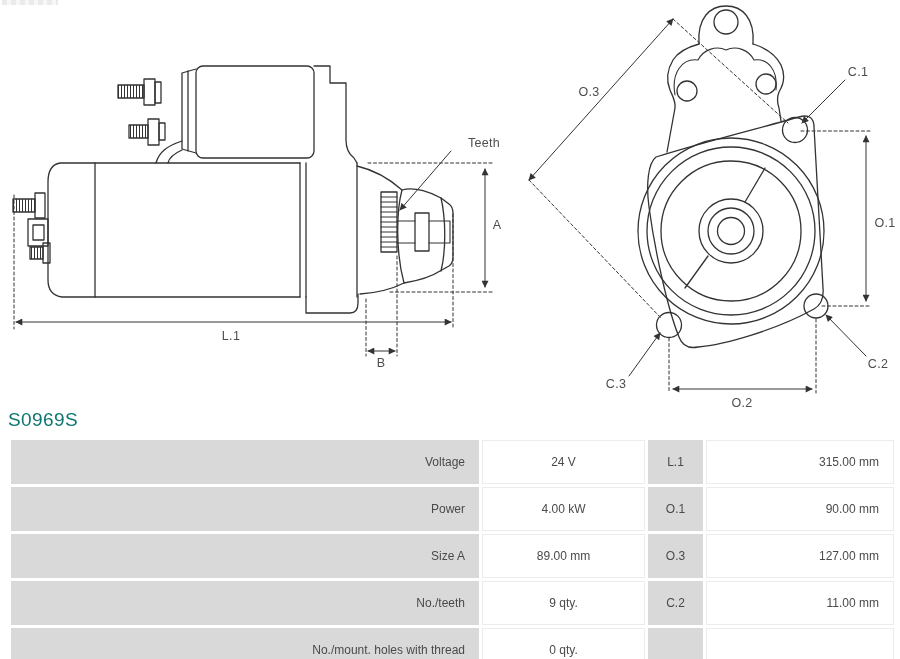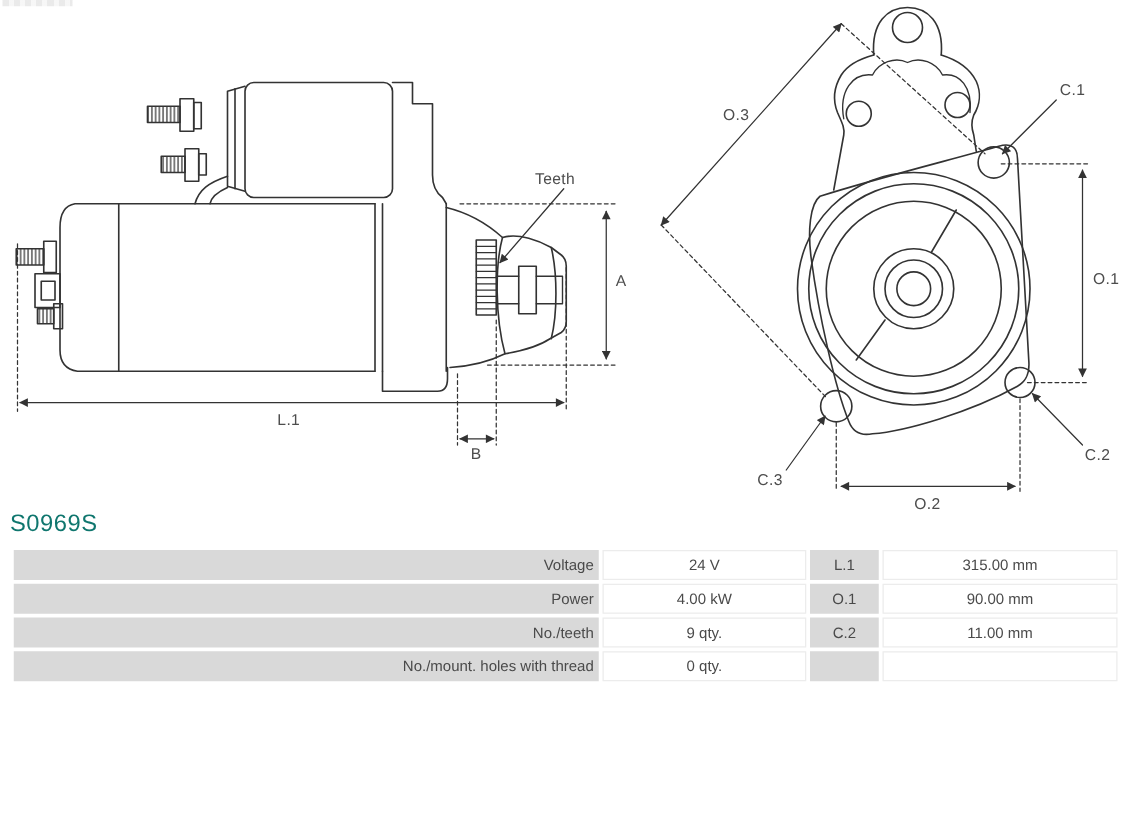--- a/index.html
+++ b/index.html
@@ -18,27 +18,27 @@
   }
   .part-number{
     position:absolute;left:8px;top:409px;font-size:19px;letter-spacing:.4px;
     color:#0f766e;
   }
   table.spec{
     position:absolute;left:8px;top:437px;width:889px;
     border-collapse:separate;border-spacing:3px;table-layout:fixed;
   }
   table.spec td{
-    box-sizing:border-box;height:24px;padding:4px;
+    box-sizing:border-box;height:24px;padding:14px;
     font-size:12px;color:#4a4a4a;vertical-align:middle;
   }
   td.lab1{width:468px;background:#d9d9d9;text-align:right;padding-right:10px;}
   td.val1{width:163px;background:#ffffff;border:1px solid #ececec;text-align:center;padding-right:20px;}
   td.lab2{width:55px;background:#d9d9d9;text-align:center;}
-  td.val2{background:#ffffff;border:1px solid #ececec;text-align:center;padding-right:14px;}
+  td.val2{background:#ffffff;border:1px solid #ececec;text-align:right;padding-right:14px;}
 </style>
 </head>
 <body>
 
 <div class="stage">
 
   <div class="watermark"></div>
 
   <svg class="drawing-svg" width="900" height="430" viewBox="0 0 900 430">
     <defs>
@@ -164,21 +164,21 @@
         <path stroke-dasharray="3 2.5" d="M816,319 V393"></path>
         <line x1="673" y1="389" x2="812" y2="389" marker-start="url(#ah)" marker-end="url(#ah)"></line>
       </g>
 
       <line stroke-width="1" x1="845" y1="80" x2="802" y2="123" marker-end="url(#ah)"></line>
       <line stroke-width="1" x1="866" y1="356" x2="826" y2="315" marker-end="url(#ah)"></line>
       <line stroke-width="1" x1="629" y1="376" x2="660" y2="333" marker-end="url(#ah)"></line>
     </g>
   </svg>
 
-  <div class="dim-label" style="left:444px;top:143px">Teeth</div>
+  <div class="dim-label" style="left:484px;top:143px">Teeth</div>
   <div class="dim-label" style="left:497px;top:225px">A</div>
   <div class="dim-label" style="left:381px;top:363px">B</div>
   <div class="dim-label" style="left:231px;top:336px">L.1</div>
   <div class="dim-label" style="left:589px;top:92px">O.3</div>
   <div class="dim-label" style="left:858px;top:72px">C.1</div>
   <div class="dim-label" style="left:885px;top:223px">O.1</div>
   <div class="dim-label" style="left:878px;top:364px">C.2</div>
   <div class="dim-label" style="left:616px;top:384px">C.3</div>
   <div class="dim-label" style="left:742px;top:403px">O.2</div>
 
@@ -192,20 +192,26 @@
         <td class="lab2">L.1</td>
         <td class="val2">315.00 mm</td>
       </tr>
       <tr>
         <td class="lab1">Power</td>
         <td class="val1">4.00 kW</td>
         <td class="lab2">O.1</td>
         <td class="val2">90.00 mm</td>
       </tr>
       <tr>
+        <td class="lab1">Size A</td>
+        <td class="val1">89.00 mm</td>
+        <td class="lab2">O.3</td>
+        <td class="val2">127.00 mm</td>
+      </tr>
+      <tr>
         <td class="lab1">No./teeth</td>
         <td class="val1">9 qty.</td>
         <td class="lab2">C.2</td>
         <td class="val2">11.00 mm</td>
       </tr>
       <tr>
         <td class="lab1">No./mount. holes with thread</td>
         <td class="val1">0 qty.</td>
         <td class="lab2"></td>
         <td class="val2"></td>

